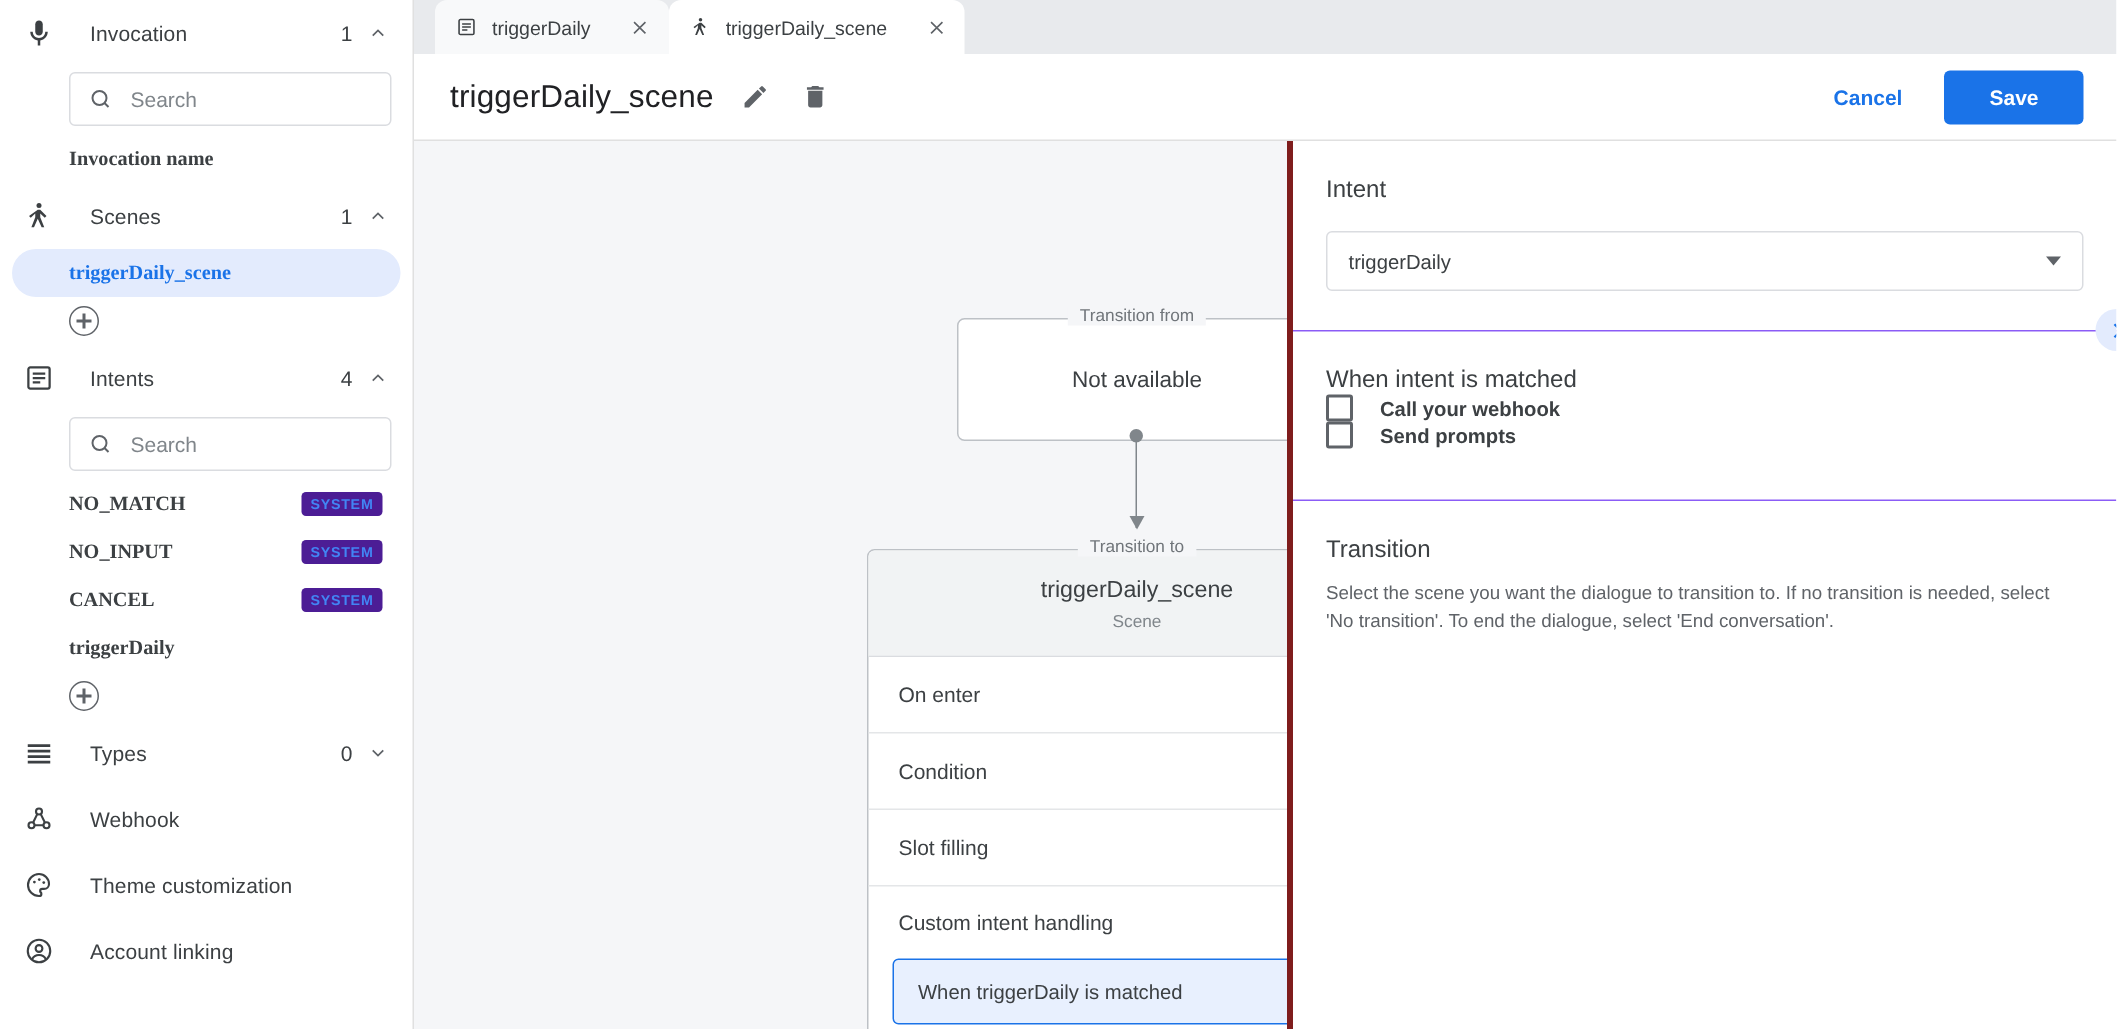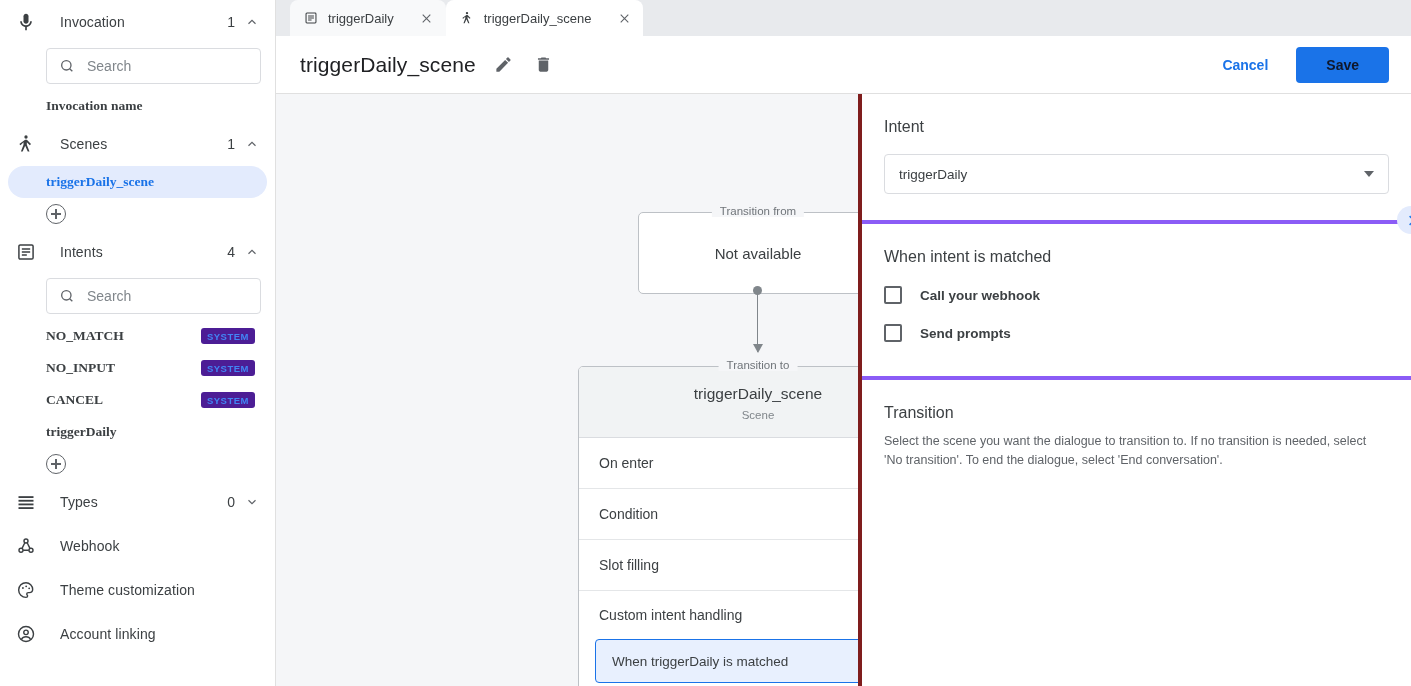--- a/index.html
+++ b/index.html
@@ -114,21 +114,21 @@
     width: 24px; height: 24px; margin-left: 16px; cursor: pointer;
     display: flex; align-items: center; justify-content: center; color: #5f6368;
   }
   .hdr-spacer { flex: 1; }
   .btn-text {
     font-size: 14px; font-weight: bold; color: #1a73e8;
     padding: 9px 12px; border-radius: 4px; cursor: pointer;
     background: transparent; border: 0; font-family: "Liberation Sans", sans-serif;
   }
   .btn-primary {
-    font-size: 14px; font-weight: bold; color: #0f172a; background: #1a73e8;
+    font-size: 14px; font-weight: bold; color: #ffffff; background: #1a73e8;
     border: 0; border-radius: 4px; padding: 10px 30px; margin-left: 16px;
     cursor: pointer; font-family: "Liberation Sans", sans-serif;
   }
 
   
   .body { flex: 1; display: flex; min-height: 0; position: relative; }
 
   .canvas {
     flex: 1; background: #f5f6f8; position: relative; overflow: hidden;
     border-right: 4px solid #7f1d1d;
@@ -189,40 +189,40 @@
     background: #e8f0fe; border: 1px solid #1a73e8; border-radius: 4px;
     display: flex; align-items: center; padding: 0 16px;
     font-size: 13.5px; color: #3c4043; cursor: pointer;
   }
 
   
   .rpanel {
     width: 549px; flex: 0 0 549px; background: #fff;
     position: relative; overflow: hidden;
   }
-  .rsec { padding: 24px 22px 26px 22px; border-bottom: 4px solid #8b5cf6; }
+  .rsec { padding: 24px 22px 26px 22px; border-bottom: 1px solid #8b5cf6; }
   .rsec:last-child { border-bottom: 0; }
   .rsec h2 { font-size: 16px; font-weight: normal; color: #3c4043; }
   .rsec .helper {
     font-size: 12.5px; color: #5f6368; line-height: 1.55;
     margin-top: 10px; max-width: 500px;
   }
   .select {
     margin-top: 18px; height: 40px; border: 1px solid #dadce0; border-radius: 4px;
     display: flex; align-items: center; padding: 0 14px;
     font-size: 13.5px; color: #3c4043; cursor: pointer;
   }
   .select .sv { flex: 1; }
   .caret {
     width: 0; height: 0;
     border-left: 5px solid transparent; border-right: 5px solid transparent;
     border-top: 6px solid #5f6368;
   }
   .cbrow {
-    display: flex; align-items: center; margin-top: 20px; cursor: pointer;
+    display: flex; align-items: center; cursor: pointer;
   }
   .cbox {
     width: 18px; height: 18px; border: 2px solid #5f6368; border-radius: 2px;
     flex: 0 0 18px;
   }
   .cblabel { margin-left: 18px; font-size: 13.5px; font-weight: bold; color: #3c4043; }
   .expander {
     position: absolute; right: -14px; top: 112px;
     width: 28px; height: 28px; border-radius: 50%;
     background: #e3ebfd; color: #1a73e8;

